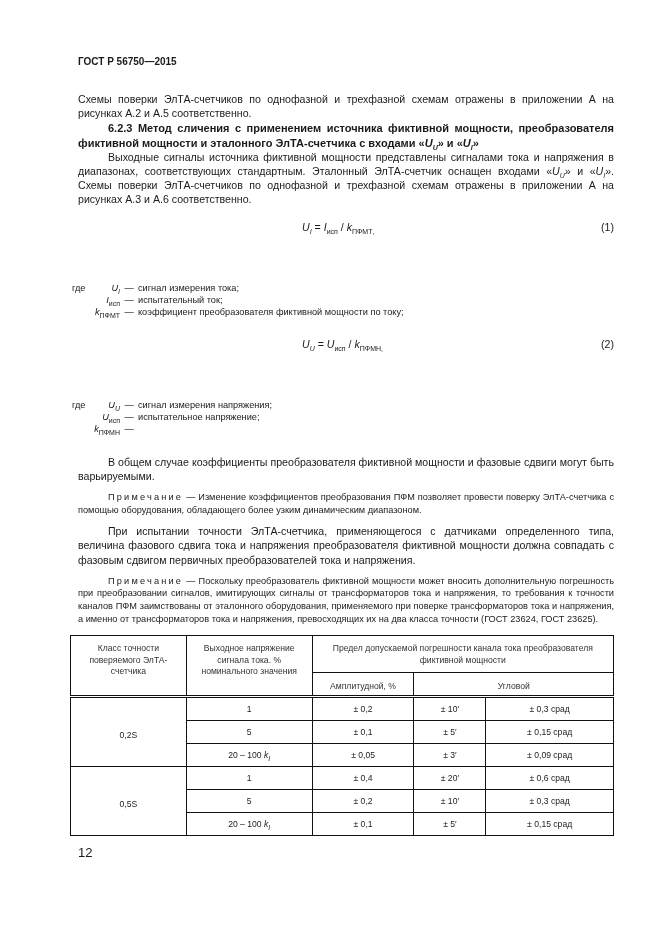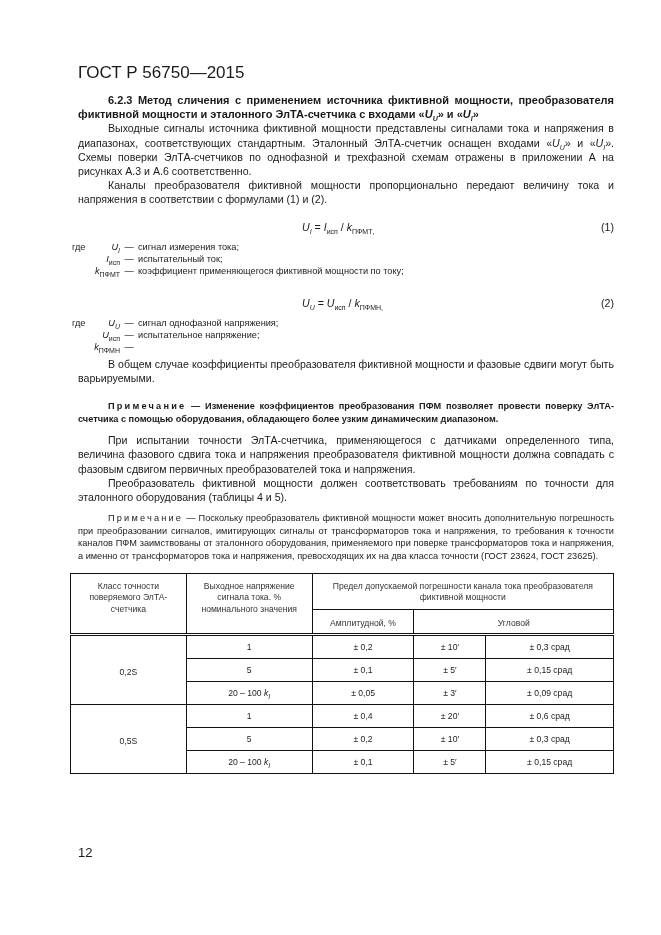--- a/index.html
+++ b/index.html
@@ -1,30 +1,30 @@
 <!DOCTYPE html>
 <html><head>
 <meta charset="utf-8">
 <style>
   html, body { margin: 0; padding: 0; background: #ffffff; }
   body { width: 661px; height: 935px; position: relative; overflow: hidden;
          font-family: "Liberation Sans", sans-serif; color: #1a1a1a; }
   .page { position: absolute; left: 78px; top: 0; width: 536px; }
-  .header { position: absolute; left: 78px; top: 63px; font-size: 17px; font-weight: normal; }
+  .header { position: absolute; left: 78px; top: 56px; font-size: 10px; font-weight: bold; }
   .p { font-size: 10.6px; line-height: 14.2px; text-align: justify; margin: 0; }
   .indent { text-indent: 30px; }
   .bold { font-weight: bold; font-size: 11px; }
   .small { font-size: 9.2px; line-height: 12.6px; text-align: justify; margin: 0; }
   .spaced { letter-spacing: 2.2px; }
   i { font-style: italic; }
   sub { font-size: 7px; vertical-align: -3px; line-height: 0; }
   .formula { position: relative; height: 20px; font-size: 10.6px; }
   .formula .expr { position: absolute; left: 224px; top: 0; }
   .formula .num { position: absolute; right: 0; top: 0; }
-  .where { font-size: 9.2px; line-height: 12px; }
+  .where { font-size: 9.2px; line-height: 12px; margin-top: 41px; }
   .where .row { display: flex; }
   .where .sym { width: 48px; text-align: right; white-space: nowrap; }
   .where .dash { width: 18px; text-align: center; }
   .where .gde { position: absolute; }
   .caption { font-size: 9.4px; margin: 0; }
   table { border-collapse: collapse; width: 536px; font-size: 8.6px; border-radius: 15px; }
   td, th { border: 1.3px solid #111; text-align: center; font-weight: normal; padding: 0 4px; }
   th { vertical-align: top; padding-top: 7px; line-height: 11.5px; color: #333; }
   tr.hdr2 th { padding-top: 5px; height: 16px; vertical-align: middle; }
   tr.data td { height: 22px; vertical-align: middle; color: #222; }
@@ -32,26 +32,26 @@
   tr.first td { border-top: 3.5px double #111; }
   .pageno { position: absolute; left: 78px; top: 845px; font-size: 13px; }
 </style>
 </head>
 <body>
 
 <div class="header">ГОСТ Р 56750—2015</div>
 
 <div class="page" style="top:92px;">
 
+  <p class="p">Схемы поверки ЭлТА-счетчиков по однофазной и трехфазной схемам отражены в приложении А на рисунках А.2 и А.5 соответственно.</p>
 
   <p class="p indent bold" style="margin-top:1px;"><span>6.2.3 Метод сличения с применением источника фиктивной мощности, преобразователя фиктивной мощности и эталонного ЭлТА-счетчика с входами «</span><i>U</i><sub><i>U</i></sub><span>» и «</span><i>U</i><sub><i>I</i></sub><span>»</span></p>
 
   <p class="p indent"><span>Выходные сигналы источника фиктивной мощности представлены сигналами тока и напряжения в диапазонах, соответствующих стандартным. Эталонный ЭлТА-счетчик оснащен входами «</span><i>U</i><sub><i>U</i></sub><span>» и «</span><i>U</i><sub><i>I</i></sub><span>». Схемы поверки ЭлТА-счетчиков по однофазной и трехфазной схемам отражены в приложении А на рисунках А.3 и А.6 соответственно.</span></p>
 
-  <p class="p indent">Каналы преобразователя фиктивной мощности пропорционально передают величину тока и напряжения в соответствии с формулами (1) и (2).</p>
 
   <div class="formula" style="margin-top:14px;">
     <span class="expr"><i>U</i><sub><i>I</i></sub><span> = </span><i>I</i><sub>исп</sub><span> / </span><i>k</i><sub>ПФМТ</sub><sub>,</sub></span>
     <span class="num">(1)</span>
   </div>
 
   <div class="where" style="position:relative; margin-left:-6px;">
     <span class="gde" style="left:0; top:0;">где</span>
     <div class="row">
         <span class="sym"><i>U</i><sub><i>I</i></sub></span>
@@ -59,54 +59,53 @@
         <span>сигнал измерения тока;</span>
       </div>
     <div class="row">
         <span class="sym"><i>I</i><sub>исп</sub></span>
         <span class="dash">—</span>
         <span>испытательный ток;</span>
       </div>
     <div class="row">
         <span class="sym"><i>k</i><sub>ПФМТ</sub></span>
         <span class="dash">—</span>
-        <span>коэффициент применяющегося фиктивной мощности по току;</span>
+        <span>коэффициент преобразователя фиктивной мощности по току;</span>
       </div>
   </div>
 
   <div class="formula" style="margin-top:20px;">
     <span class="expr"><i>U</i><sub><i>U</i></sub><span> = </span><i>U</i><sub>исп</sub><span> / </span><i>k</i><sub>ПФМН</sub><sub>,</sub></span>
     <span class="num">(2)</span>
   </div>
 
   <div class="where" style="position:relative; margin-left:-6px;">
     <span class="gde" style="left:0; top:0;">где</span>
     <div class="row">
         <span class="sym"><i>U</i><sub><i>U</i></sub></span>
         <span class="dash">—</span>
-        <span>сигнал однофазной напряжения;</span>
+        <span>сигнал измерения напряжения;</span>
       </div>
     <div class="row">
         <span class="sym"><i>U</i><sub>исп</sub></span>
         <span class="dash">—</span>
         <span>испытательное напряжение;</span>
       </div>
     <div class="row">
         <span class="sym"><i>k</i><sub>ПФМН</sub></span>
         <span class="dash">—</span>
       </div>
   </div>
 
-  <p class="p indent" style="margin-top:4px;">В общем случае коэффициенты преобразователя фиктивной мощности и фазовые сдвиги могут быть варьируемыми.</p>
+  <p class="p indent" style="margin-top:20px;">В общем случае коэффициенты преобразователя фиктивной мощности и фазовые сдвиги могут быть варьируемыми.</p>
 
-  <p class="small indent" style="margin-top:15px;font-weight:bold;"><span class="spaced">Примечание</span><span> — Изменение коэффициентов преобразования ПФМ позволяет провести поверку ЭлТА-счетчика с помощью оборудования, обладающего более узким динамическим диапазоном.</span></p>
+  <p class="small indent" style="margin-top:8px;"><span class="spaced">Примечание</span><span> — Изменение коэффициентов преобразования ПФМ позволяет провести поверку ЭлТА-счетчика с помощью оборудования, обладающего более узким динамическим диапазоном.</span></p>
 
   <p class="p indent" style="margin-top:8px;">При испытании точности ЭлТА-счетчика, применяющегося с датчиками определенного типа, величина фазового сдвига тока и напряжения преобразователя фиктивной мощности должна совпадать с фазовым сдвигом первичных преобразователей тока и напряжения.</p>
 
-  <p class="p indent">Преобразователь фиктивной мощности должен соответствовать требованиям по точности для эталонного оборудования (таблицы 4 и 5).</p>
 
   <p class="small indent" style="margin-top:8px;"><span class="spaced">Примечание</span><span> — Поскольку преобразователь фиктивной мощности может вносить дополнительную погрешность при преобразовании сигналов, имитирующих сигналы от трансформаторов тока и напряжения, то требования к точности каналов ПФМ заимствованы от эталонного оборудования, применяемого при поверке трансформаторов тока и напряжения, а именно от трансформаторов тока и напряжения, превосходящих их на два класса точности (ГОСТ 23624, ГОСТ 23625).</span></p>
 
 
   <table style="margin-top:10px; margin-left:-8px; width:544px;">
     <colgroup>
       <col style="width:116px">
         <col style="width:126px">
         <col style="width:102px">
         <col style="width:72px">

